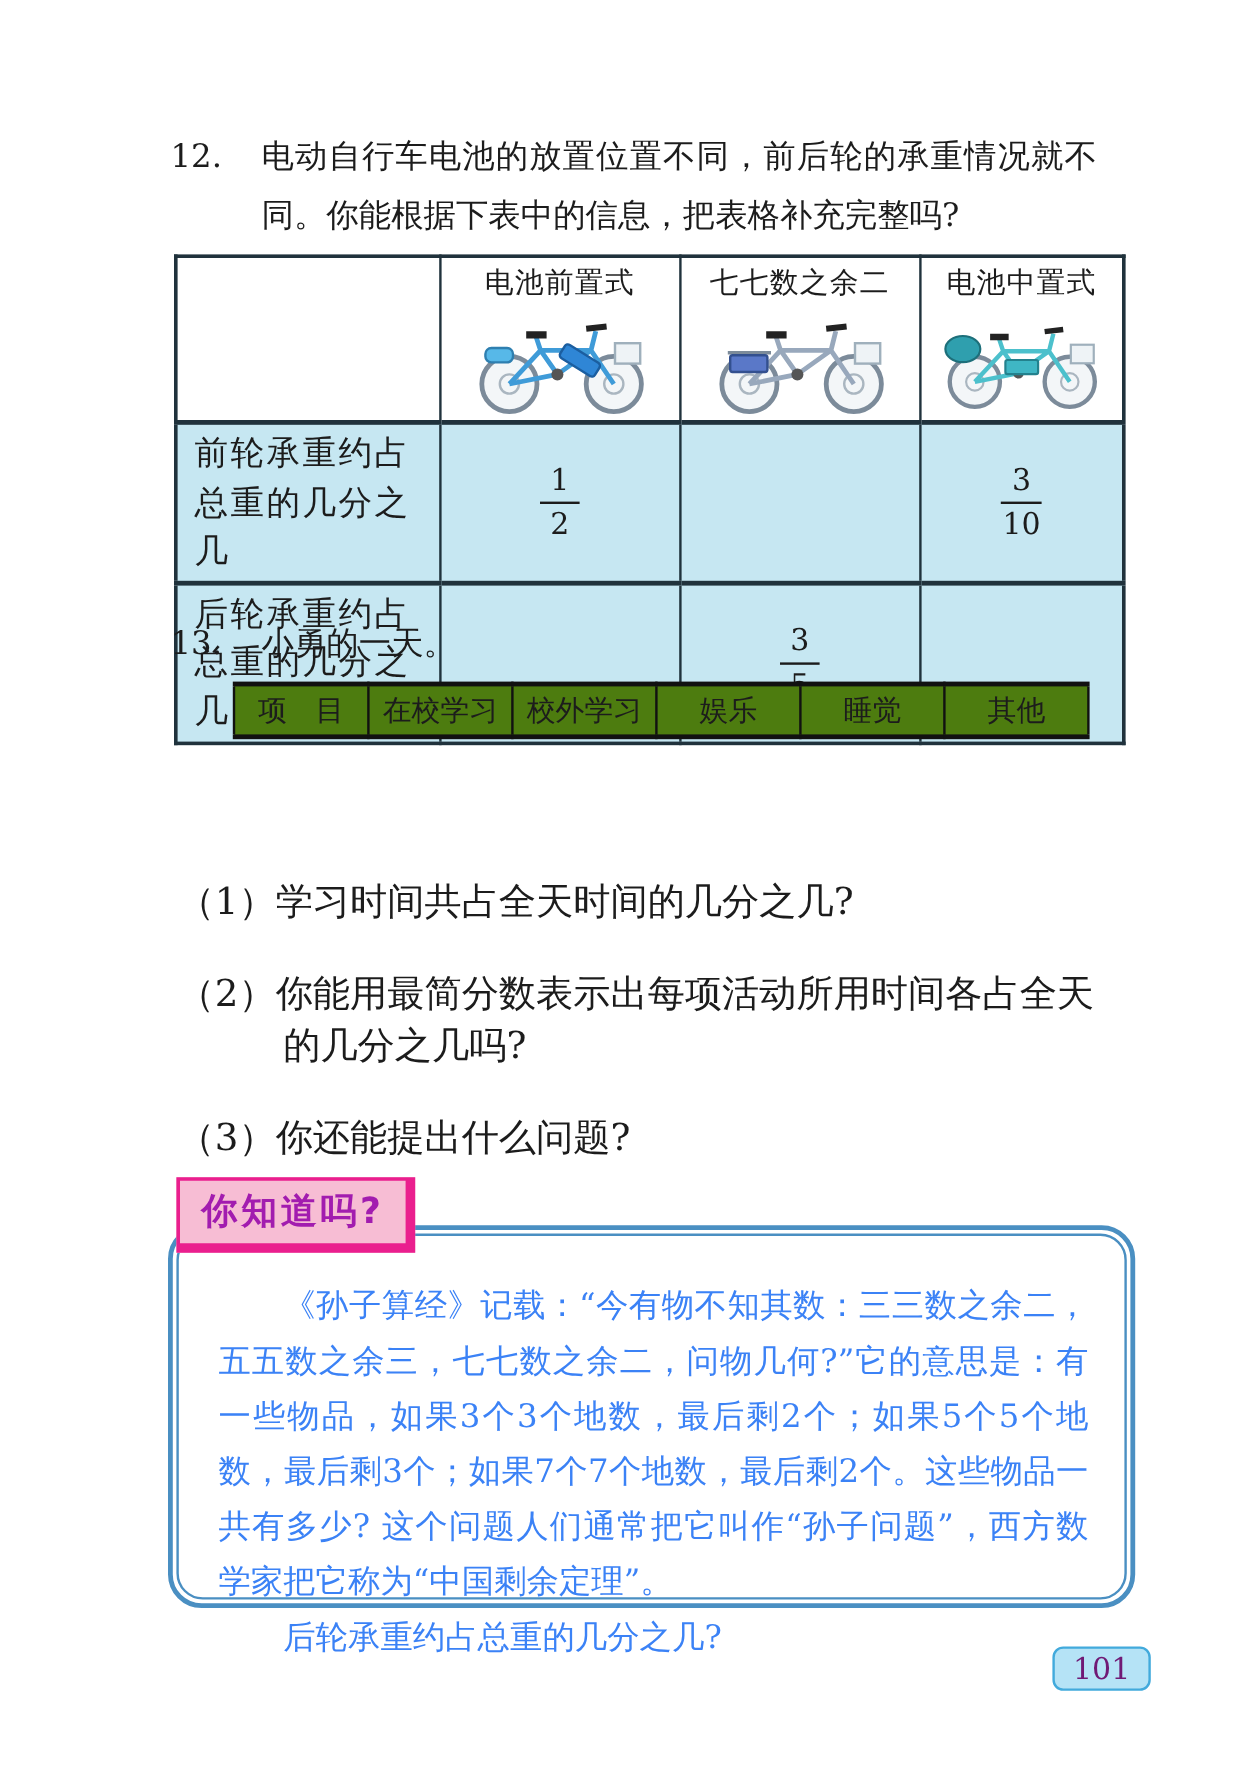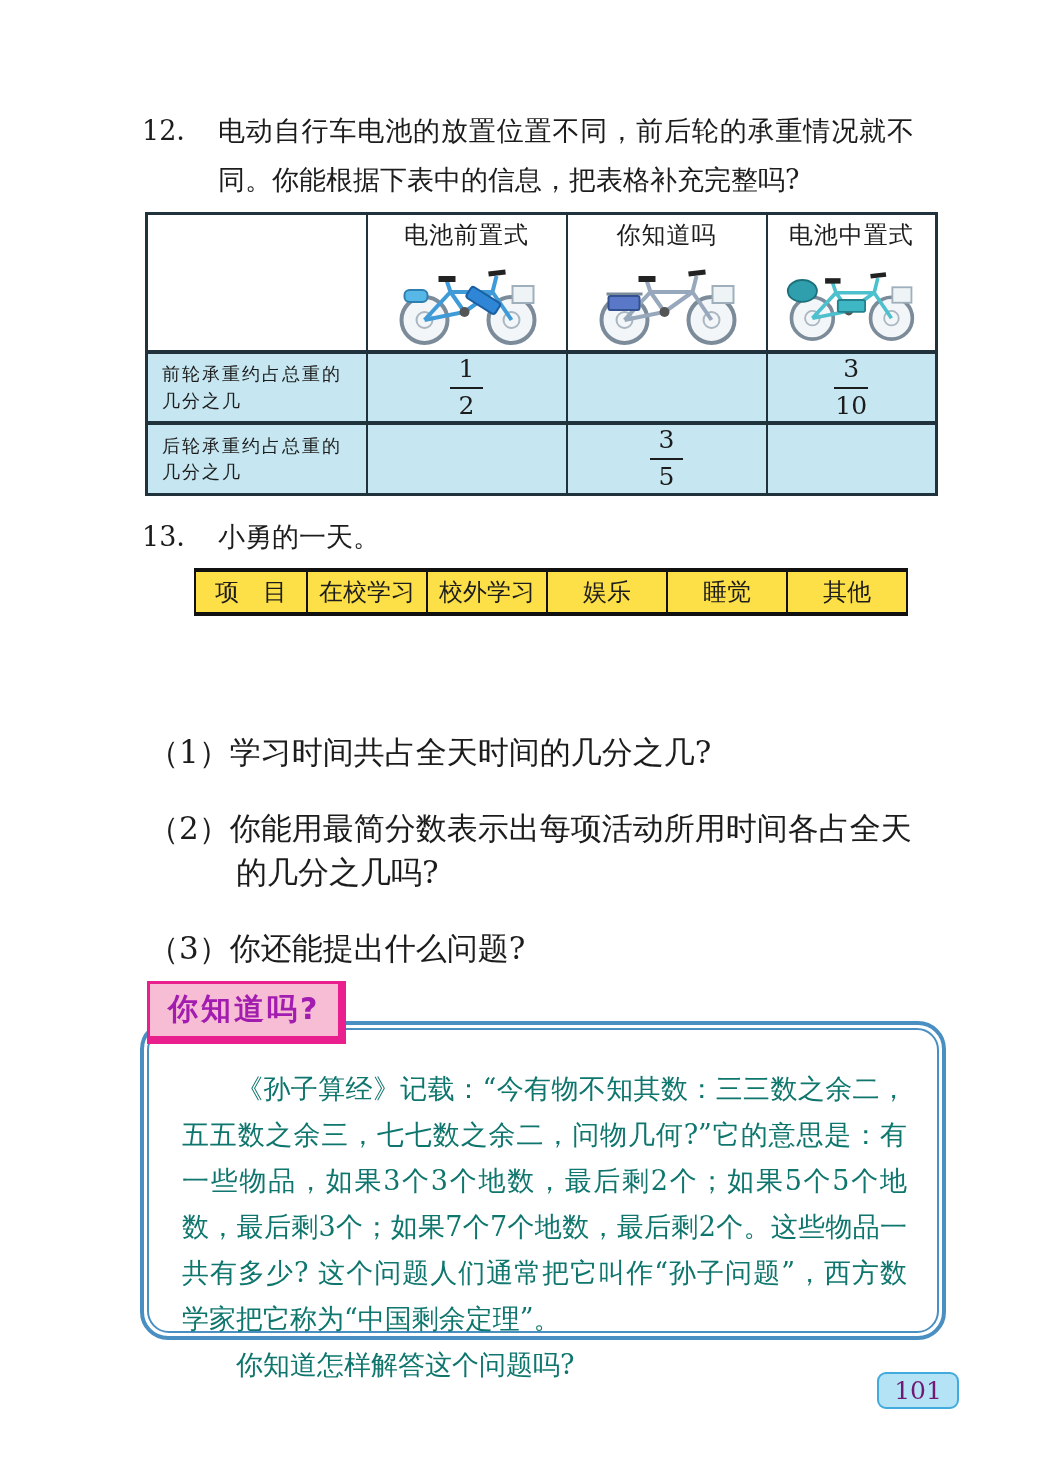--- a/index.html
+++ b/index.html
@@ -16,37 +16,37 @@
   .q12 { position:absolute; left:142px; top:106px; width:772px; }
 
   
   .t1 { position:absolute; left:145px; top:212px; border-collapse:collapse; table-layout:fixed; }
   .t1 td { border:2px solid #20323c; vertical-align:middle; text-align:center; }
   .t1 tr.hd td { height:128px; background:#ffffff; border-bottom-width:4px; padding:4px 2px 2px; }
   .t1 tr.dr td { height:71px; background:#c6e7f2; }
   .t1 tr.dr2 td { border-top-width:4px; }
   .t1 { border:3px solid #20323c; }
   .t1-cap { font-size:24px; letter-spacing:1px; margin-bottom:1px; }
-  .t1-label { text-align:left !important; font-size:18px; letter-spacing:2px;
+  .t1-label { text-align:left !important; font-size:28px; letter-spacing:2px;
               padding:4px 8px 4px 14px; line-height:1.45; }
   .bike { display:block; margin:0 auto; }
 
   
   .frac { display:inline-block; text-align:center; vertical-align:middle; font-size:25px; line-height:1.15; }
   .frac .fnum { display:block; padding:0 9px 3px; border-bottom:2px solid #1c1c1c; }
   .frac .fden { display:block; padding-top:3px; }
 
   
   .q13 { position:absolute; left:142px; top:512px; width:600px; }
 
   
   .t2 { position:absolute; left:194px; top:568px; border-collapse:collapse; table-layout:fixed; }
   .t2 { border:2px solid #111; border-top:4px solid #111; border-bottom:4px solid #111; }
   .t2 td { border:2px solid #111; text-align:center; vertical-align:middle; }
-  .t2 tr.hd td { height:44px; background:#fde047; font-size:24px; }
+  .t2 tr.hd td { height:44px; background:#4d7c0f; font-size:24px; }
   .t2 tr.dr td { height:62px; background:#fae8cb; font-size:26px; }
   .t2 .t2-label { font-size:23px; line-height:1.3; }
 
   
   .subqs { position:absolute; left:148px; top:698px; width:782px; }
   .subq { font-size:31px; line-height:44px; padding-left:88px; text-indent:-88px;margin-top:32px; }
 
   
   .q14 { position:absolute; left:84px; top:872px; width:872px; }
   .q14 .qnum { min-width:99px; }
@@ -55,21 +55,21 @@
 
   
   .know-label { position:absolute; left:147px; top:981px; z-index:3;
     background:#f7bdd4; border:3px solid #ea1f8e; border-right-width:8px; border-bottom-width:8px;
     font-family:"DejaVu Sans","Liberation Sans",sans-serif; font-weight:bold;
     font-size:30px; color:#a21caf; padding:5px 18px 6px; letter-spacing:3px; }
   .know-box { position:absolute; left:140px; top:1021px; width:806px; height:319px;
     border:4px solid #4a8fc2; border-radius:28px; background:#ffffff; }
   .know-box-inner { position:absolute; left:3px; top:3px; right:3px; bottom:3px;
     border:2px solid #4a8fc2; border-radius:22px; padding:36px 30px 0 33px; }
-  .know-p { font-size:27px; line-height:46px; text-align:justify; text-indent:2em; color:#0f766e; }
+  .know-p { font-size:27px; line-height:46px; text-align:justify; text-indent:2em; color:#3b82f6; }
 
   
   .badge { position:absolute; left:877px; top:1372px; width:82px; height:37px;
     background:#b5e3f6; border:2px solid #42aadc; border-radius:9px;
     display:flex; align-items:center; justify-content:center;
     font-size:25px; color:#701a75; }
 </style>
 </head>
 <body>
 
@@ -100,21 +100,21 @@
           <path d="M40,68 L80,60 L66,40 L40,68 M66,40 L108,40 M80,60 L108,40 M108,40 L127,68 M66,40 L62,28 M108,40 L112,24" fill="none" stroke="#3f9bd8" stroke-width="4"></path>
           <line x1="54" y1="27" x2="71" y2="27" stroke="#222" stroke-width="6"></line>
           <line x1="104" y1="22" x2="121" y2="20" stroke="#222" stroke-width="5"></line>
           <circle cx="80" cy="60" r="5" fill="#555"></circle>
           <rect x="82" y="42" width="34" height="13" rx="3" transform="rotate(32 99 48)" fill="#2f86d6" stroke="#1b5ea0" stroke-width="2"></rect>
           <rect x="128" y="34" width="21" height="17" fill="#eef3f6" stroke="#9fb0bc" stroke-width="2"></rect>
           <rect x="20" y="38" width="23" height="12" rx="5" fill="#57b8e8" stroke="#2e7fb0" stroke-width="2"></rect>
         </svg>
       </td>
       <td>
-        <div class="t1-cap">你知道吗</div>
+        <div class="t1-cap">七七数之余二</div>
         <svg class="bike" width="168" height="96" viewBox="0 0 165 96">
           <circle cx="40" cy="68" r="23" fill="#f3f6f8" stroke="#7c8b9a" stroke-width="4"></circle>
           <circle cx="40" cy="68" r="8" fill="none" stroke="#aab6c0" stroke-width="2"></circle>
           <circle cx="127" cy="68" r="23" fill="#f3f6f8" stroke="#7c8b9a" stroke-width="4"></circle>
           <circle cx="127" cy="68" r="8" fill="none" stroke="#aab6c0" stroke-width="2"></circle>
           <path d="M40,68 L80,60 L66,40 L40,68 M66,40 L108,40 M80,60 L108,40 M108,40 L127,68 M66,40 L62,28 M108,40 L112,24" fill="none" stroke="#98a8bc" stroke-width="4"></path>
           <line x1="54" y1="27" x2="71" y2="27" stroke="#222" stroke-width="6"></line>
           <line x1="104" y1="22" x2="121" y2="20" stroke="#222" stroke-width="5"></line>
           <circle cx="80" cy="60" r="5" fill="#555"></circle>
           <line x1="22" y1="42" x2="58" y2="42" stroke="#7c8b9a" stroke-width="3"></line>
@@ -199,19 +199,19 @@
     <p class="subq">（1）学习时间共占全天时间的几分之几?</p>
     <p class="subq">（2）你能用最简分数表示出每项活动所用时间各占全天的几分之几吗?</p>
     <p class="subq">（3）你还能提出什么问题?</p>
   </div>
 
 
   <div class="know-label">你知道吗?</div>
   <div class="know-box">
     <div class="know-box-inner">
       <p class="know-p">《孙子算经》记载：“今有物不知其数：三三数之余二，五五数之余三，七七数之余二，问物几何?”它的意思是：有一些物品，如果3个3个地数，最后剩2个；如果5个5个地数，最后剩3个；如果7个7个地数，最后剩2个。这些物品一共有多少? 这个问题人们通常把它叫作“孙子问题”，西方数学家把它称为“中国剩余定理”。</p>
-      <p class="know-p">你知道怎样解答这个问题吗?</p>
+      <p class="know-p">后轮承重约占总重的几分之几?</p>
     </div>
   </div>
 
   <div class="badge">101</div>
 
 </div>
 
 </body></html>

